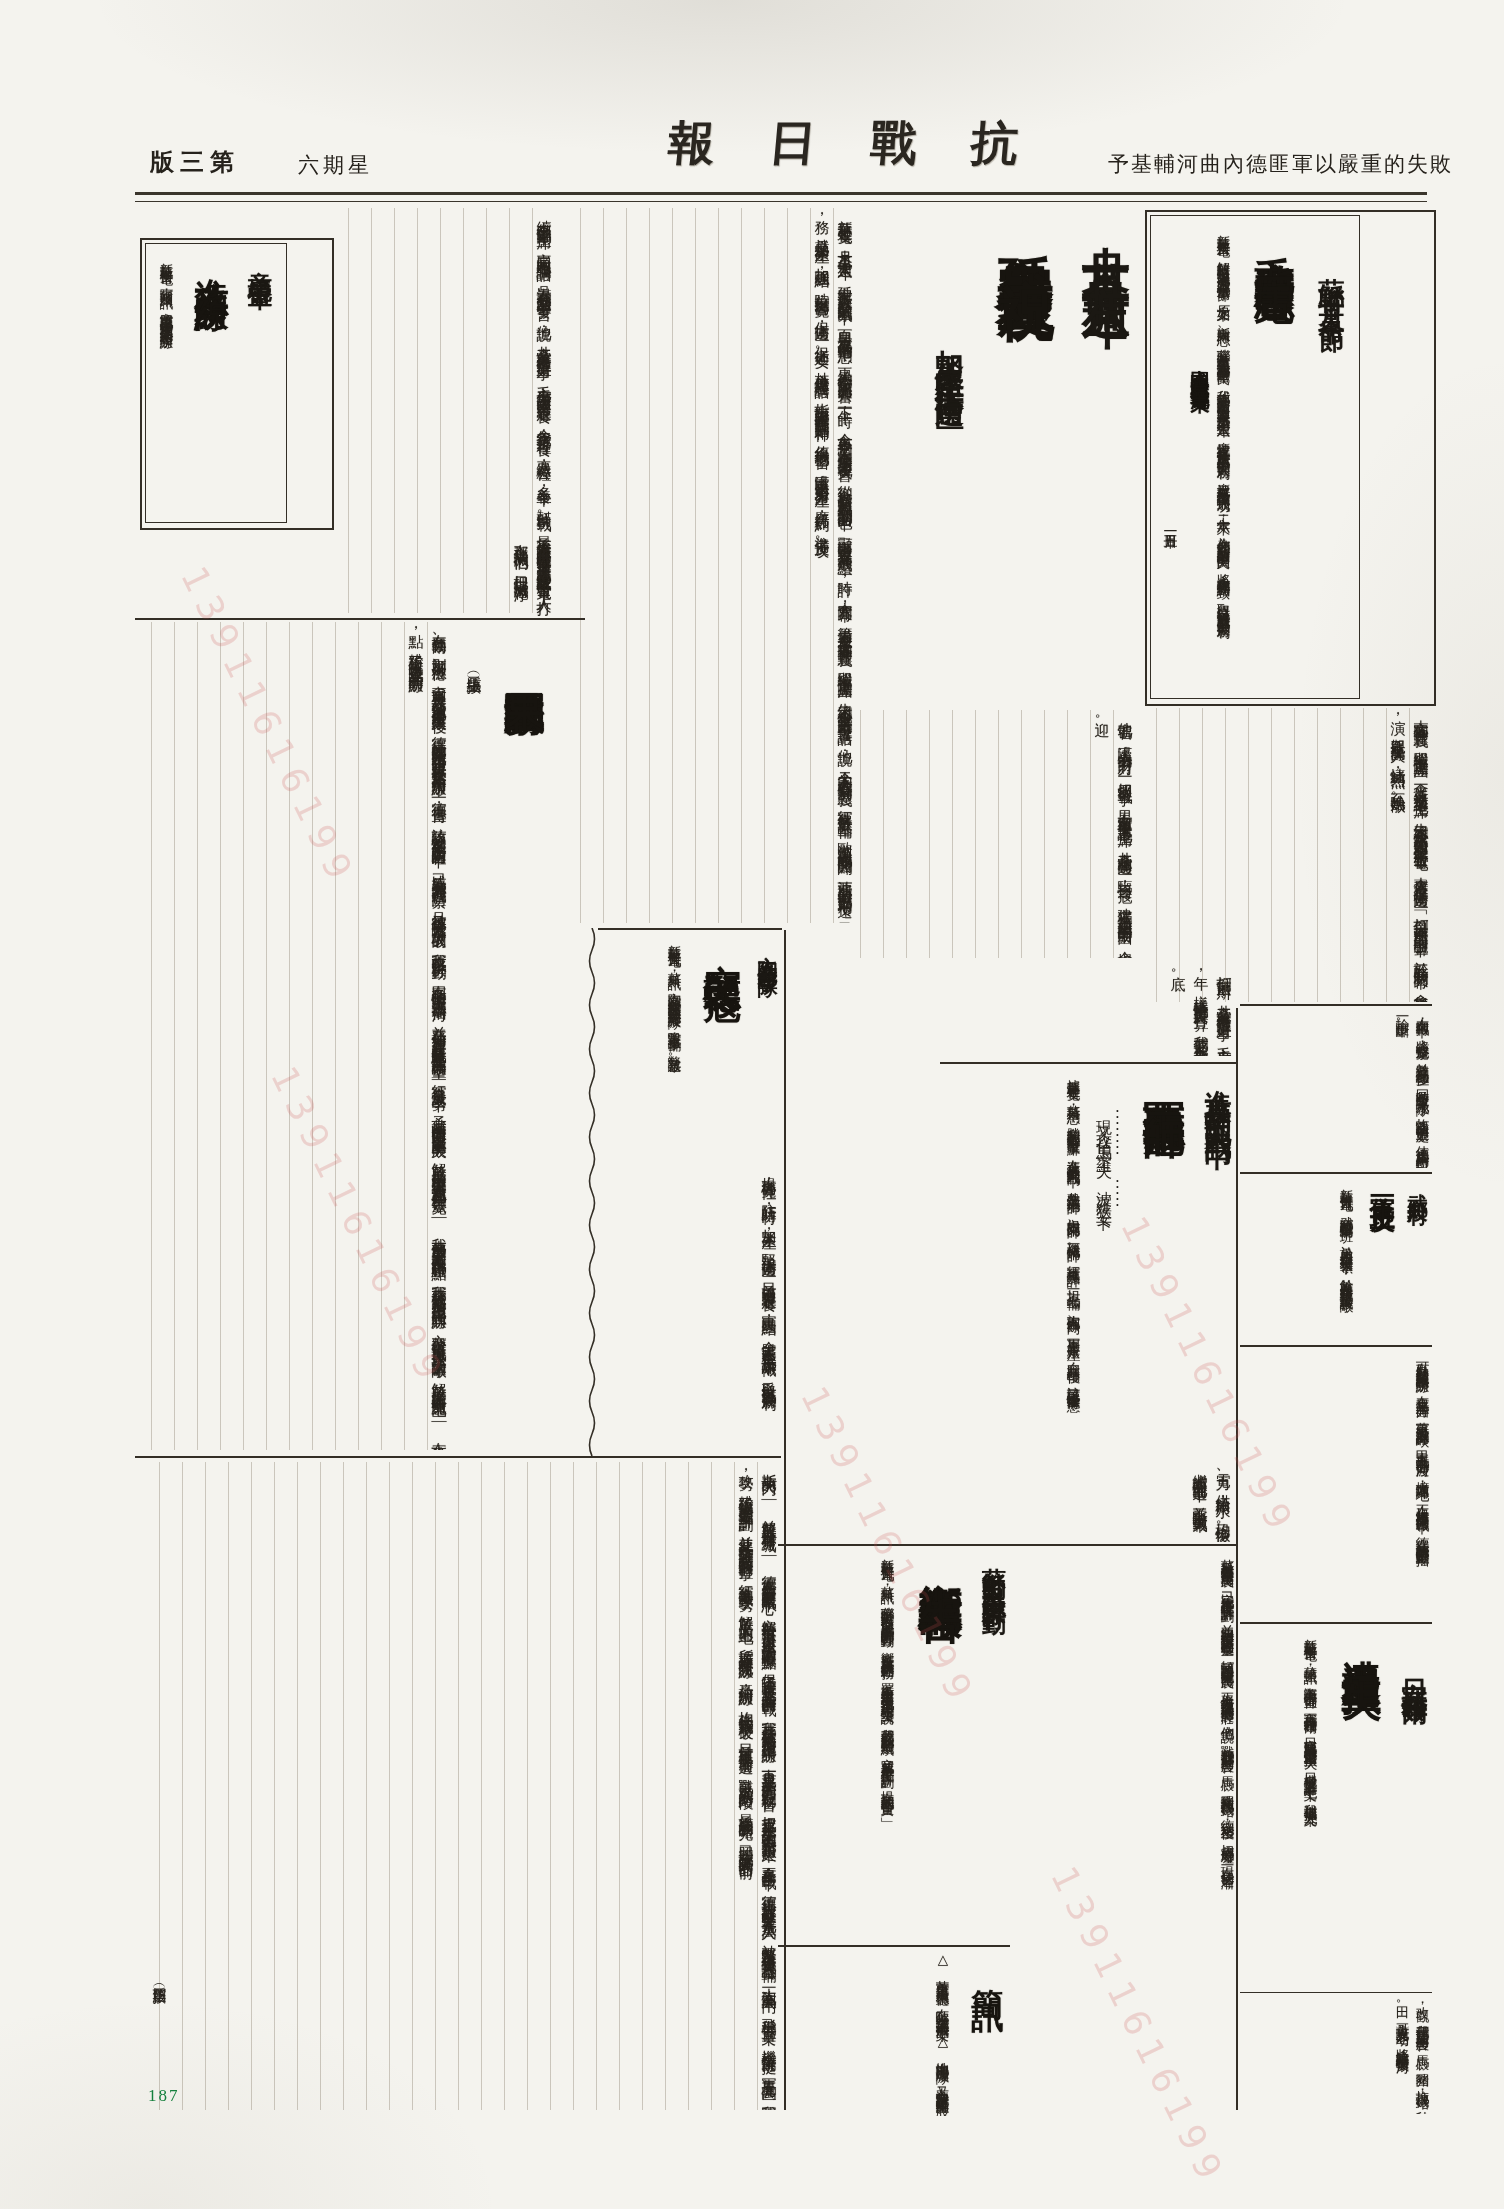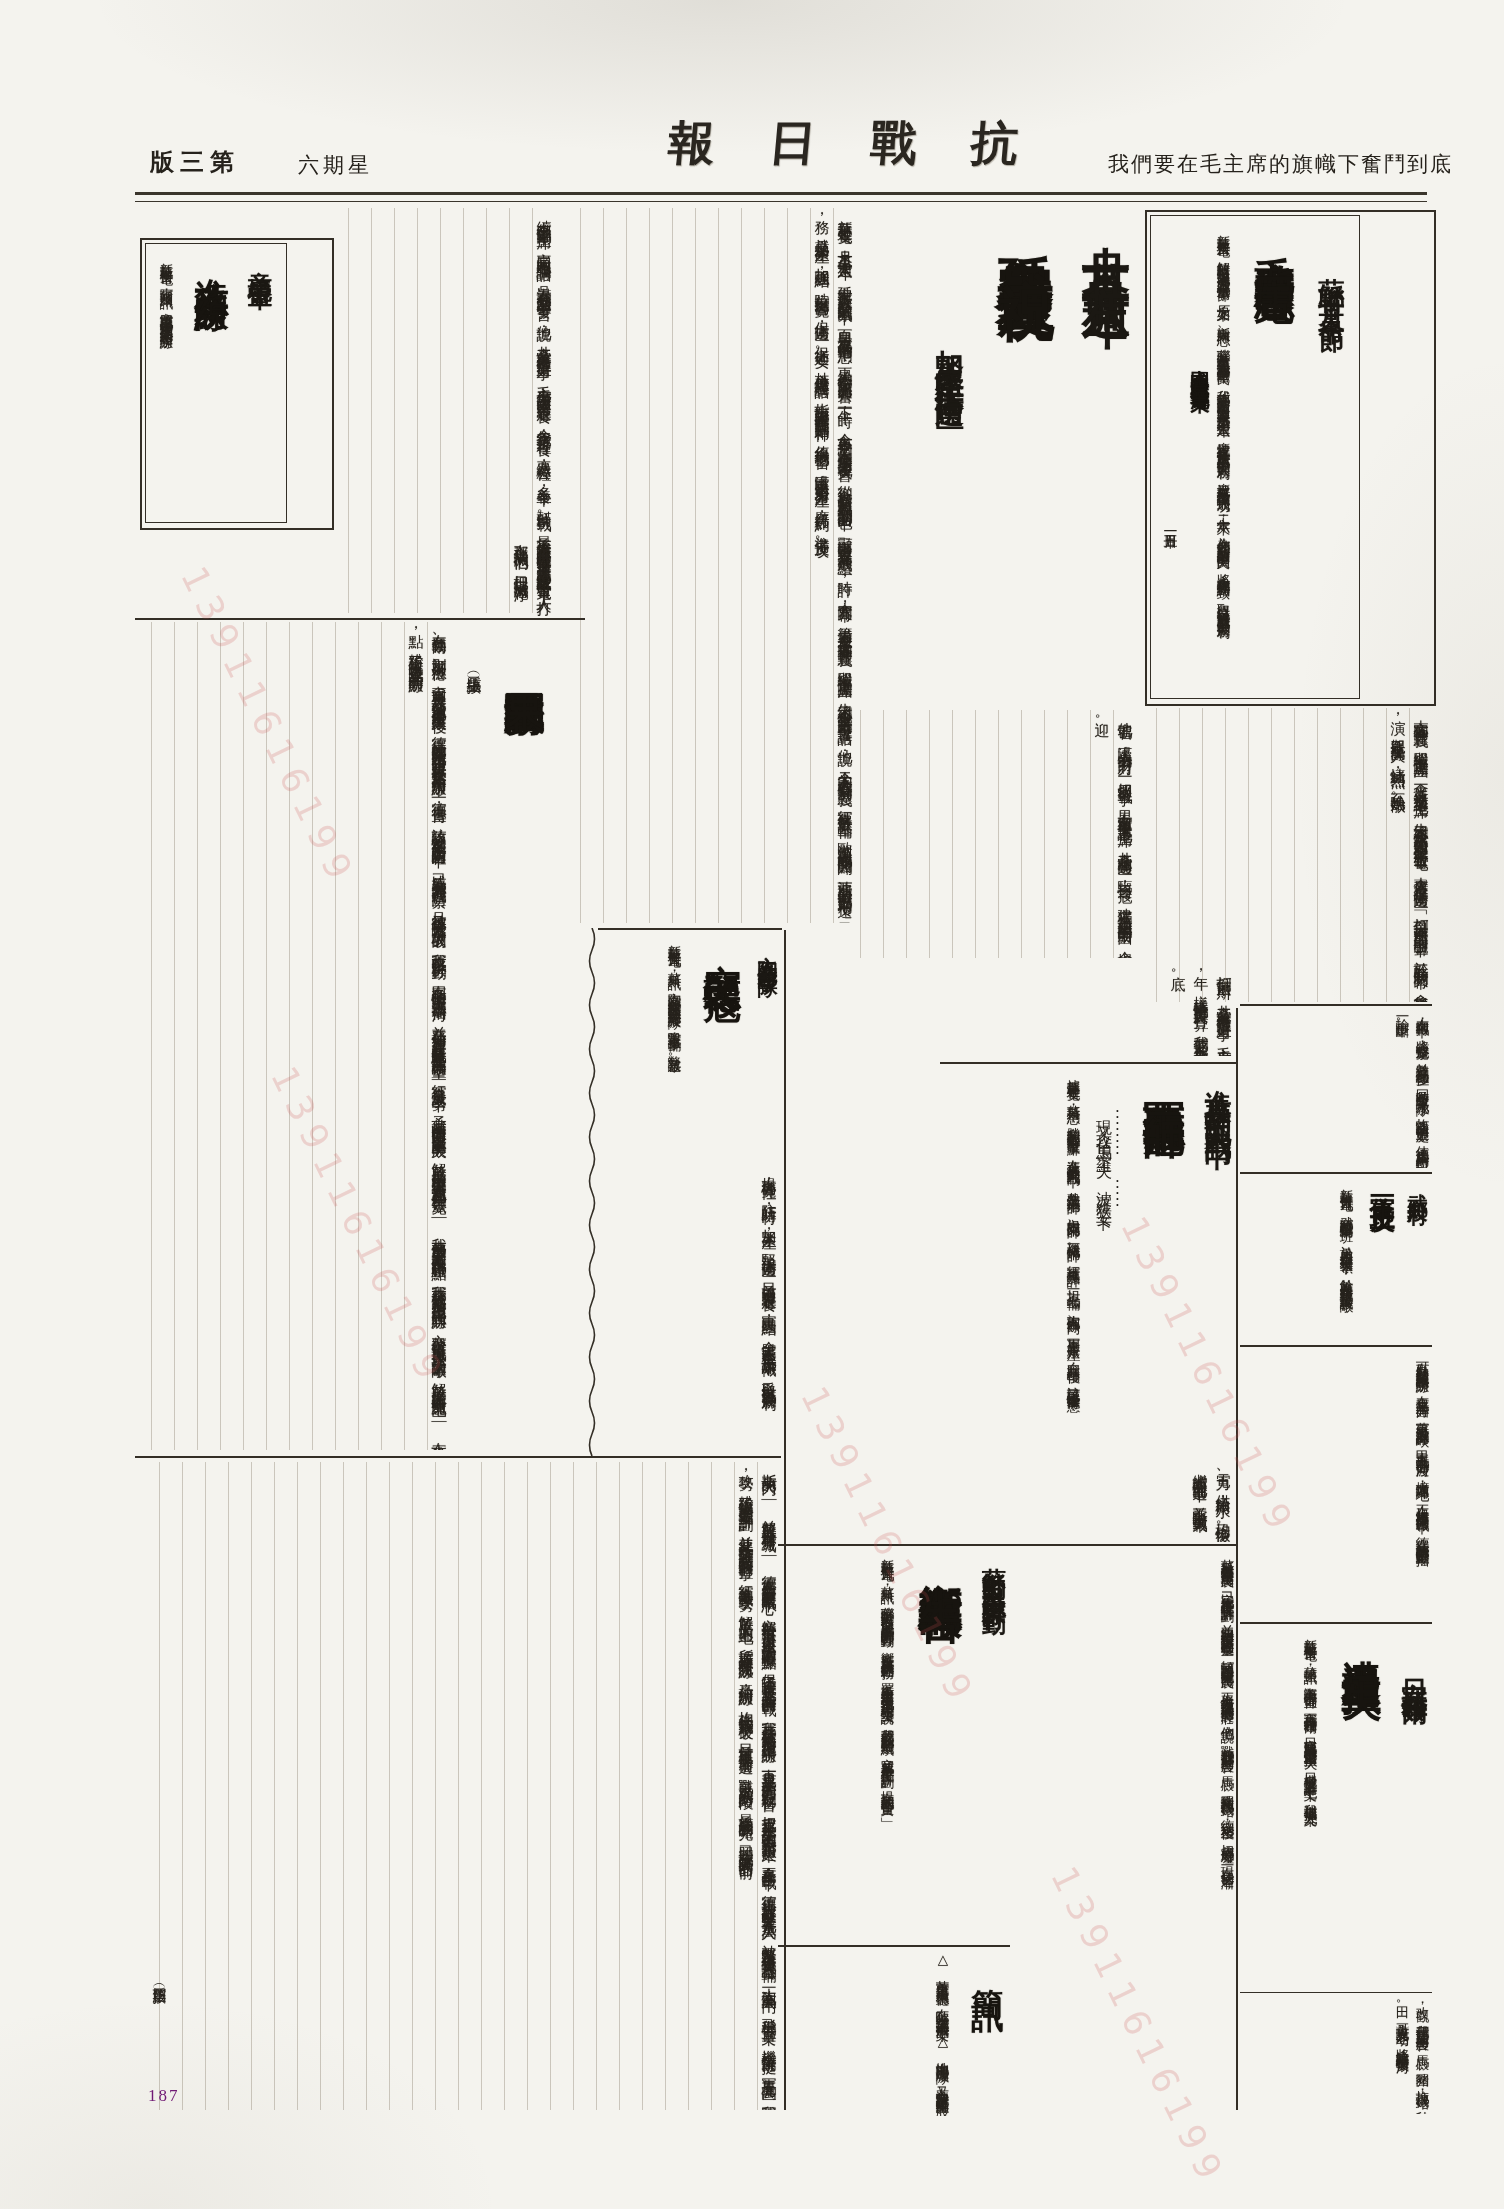--- a/index.html
+++ b/index.html
@@ -28,21 +28,21 @@
 </style>
 </head>
 <body>
 
 <div class="page">
 
   <div class="abs" style="left:150px;top:146px;font-size:24px;font-weight:700;letter-spacing:6px;">版三第</div>
   <div class="abs" style="left:298px;top:151px;font-size:21px;letter-spacing:4px;">六期星</div>
   <div class="abs" style="left:668px;top:112px;width:440px;font-size:47px;font-weight:900;color:#2a2620;
        letter-spacing:54px;transform:skewX(-5deg);text-shadow:1px 1px 1px rgba(40,30,10,.35);">報日戰抗</div>
-  <div class="abs" style="left:1108px;top:150px;font-size:21px;letter-spacing:2px;">我們要在毛主席的旗幟下奮鬥到底</div>
+  <div class="abs" style="left:1108px;top:150px;font-size:21px;letter-spacing:2px;">予基輔河曲內德匪軍以嚴重的失敗</div>
   <div class="abs" style="left:135px;top:192px;width:1292px;height:6px;border-top:3px solid #3a352c;border-bottom:1px solid #3a352c;"></div>
 
   <div class="abs box" style="left:1145px;top:210px;width:287px;height:492px;">
     <div class="box-in v">
       <div class="kick" style="font-size:26px;letter-spacing:8px;margin-left:12px;padding-top:34px;">蘇聯十月革命節</div>
       <div class="hd" style="font-size:40px;letter-spacing:3px;margin-left:14px;">毛主席致斯大林同志賀電</div>
       <div class="body-sm" style="display:inline-block;height:100%;">新華社延安八日電：解放日報頃發表毛澤東同志電祝十月革命節，原文如下：斯大林同志、蘇聯共產黨中央委員會和蘇聯全體軍民：我代表中國共產黨和中國人民慶祝十月革命的二十六週年，慶祝紅軍在反法西斯戰爭中的偉大勝利，慶祝莫斯科會議的偉大成功。二十六年來，為你們的勝利所鼓舞的中國人民，將永遠和你們團結一致，取得抗日民族解放戰爭的最後勝利。</div>
       <div class="hd" style="font-size:19px;letter-spacing:2px;margin-left:8px;padding-top:130px;">中國共產黨中央委員會毛澤東</div>
       <div style="font-size:14px;padding-top:300px;">十一月五日</div>
     </div>
@@ -125,21 +125,21 @@
 
   <div class="abs v" style="left:778px;top:1945px;width:232px;height:165px;border-top:2px solid #332e26;padding-top:4px;">
     <div class="hd" style="font-size:32px;letter-spacing:10px;margin-left:14px;padding-top:12px;">簡訊</div>
     <div class="body-sm" style="display:inline-block;height:100%;">△英美空軍連日大舉襲德，在歐陸上空擊落德機六十餘架。△地中海盟國艦隊，又在中海擊沉敵運輸艦三艘。</div>
   </div>
 
   <div class="vrule" style="left:1236px;top:1008px;height:1102px;"></div>
   <div class="vrule" style="left:784px;top:930px;height:1180px;"></div>
   <div class="hrule" style="left:1240px;top:1004px;width:192px;"></div>
 
-  <div class="abs" style="left:148px;top:2086px;font-size:17px;color:#701a75;letter-spacing:2px;">187</div>
+  <div class="abs" style="left:148px;top:2086px;font-size:17px;color:#15803d;letter-spacing:2px;">187</div>
 
   <div class="wm" style="left:210px;top:560px;transform:rotate(64deg);">13911616199</div>
   <div class="wm" style="left:300px;top:1060px;transform:rotate(64deg);">13911616199</div>
   <div class="wm" style="left:830px;top:1380px;transform:rotate(64deg);">13911616199</div>
   <div class="wm" style="left:1150px;top:1210px;transform:rotate(64deg);">13911616199</div>
   <div class="wm" style="left:1080px;top:1860px;transform:rotate(64deg);">13911616199</div>
 
 </div>
 
 </body></html>

